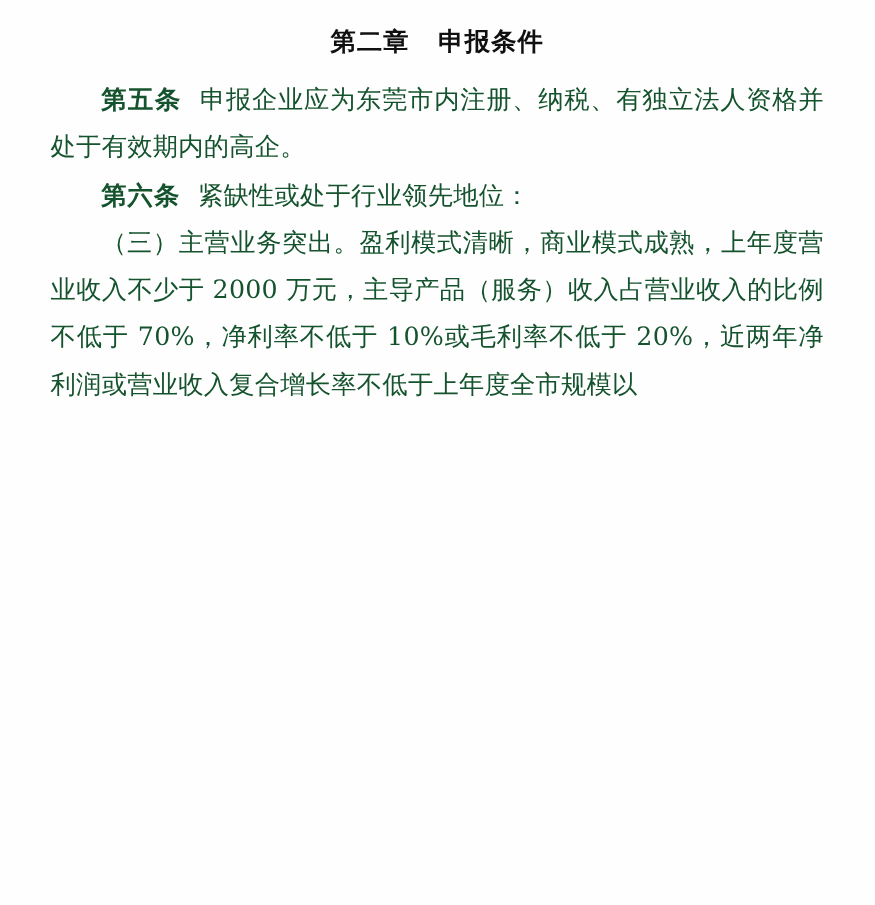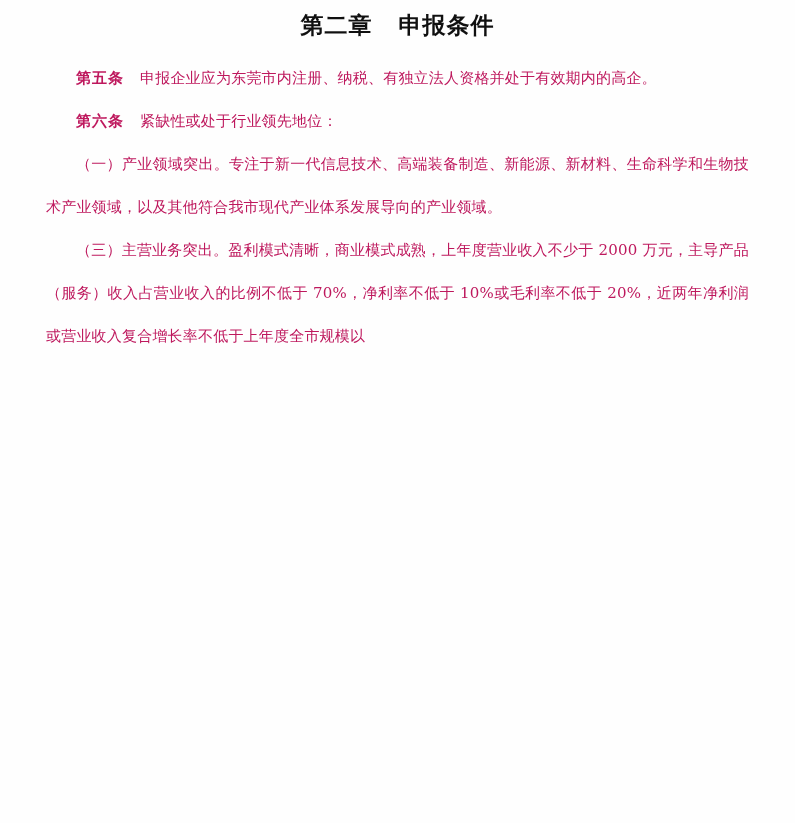--- a/index.html
+++ b/index.html
@@ -12,43 +12,43 @@
     height: 823px;
     font-family: "DejaVu Serif", "Liberation Serif", serif;
     color: #171717;
     overflow: hidden;
   }
   .page {
     position: relative;
     width: 795px;
     height: 823px;
     box-sizing: border-box;
-    padding: 4px 46px 0 46px;
+    padding: 16px 46px 0 46px;
     background: #fefefe;
   }
   .chapter-title {
     text-align: center;
     font-size: 23px;
     font-weight: bold;
     letter-spacing: 1px;
     margin: 6px 0 16px 0;
     color: #101010;
   }
   .chapter-title .gap {
     display: inline-block;
     width: 26px;
   }
   p.body-para {
-    font-size: 15px;
+    font-size: 23px;
     line-height: 43px;
     margin: 0 0 0 0;
     text-align: justify;
     text-justify: inter-ideograph;
     text-indent: 2em;
-    color: #be185d;
+    color: #14532d;
     letter-spacing: 0.2px;
   }
   .art-label {
     font-weight: bold;
     letter-spacing: 1px;
   }
   .art-gap {
     display: inline-block;
     width: 16px;
   }
@@ -59,18 +59,17 @@
 <div class="page">
 
   <div class="chapter-title">
     <span>第二章</span><span class="gap"></span><span>申报条件</span>
   </div>
 
   <p class="body-para"><span class="art-label">第五条</span><span class="art-gap"></span><span>申报企业应为东莞市内注册、纳税、有独立法人资格并处于有效期内的高企。</span></p>
 
   <p class="body-para"><span class="art-label">第六条</span><span class="art-gap"></span><span>紧缺性或处于行业领先地位：</span></p>
 
-  <p class="body-para"><span>（一）产业领域突出。专注于新一代信息技术、高端装备制造、新能源、新材料、生命科学和生物技术产业领域，以及其他符合我市现代产业体系发展导向的产业领域。</span></p>
 
 
   <p class="body-para"><span>（三）主营业务突出。盈利模式清晰，商业模式成熟，上年度营业收入不少于 2000 万元，主导产品（服务）收入占营业收入的比例不低于 70%，净利率不低于 10%或毛利率不低于 20%，近两年净利润或营业收入复合增长率不低于上年度全市规模以</span></p>
 
 </div>
 
 </body></html>

